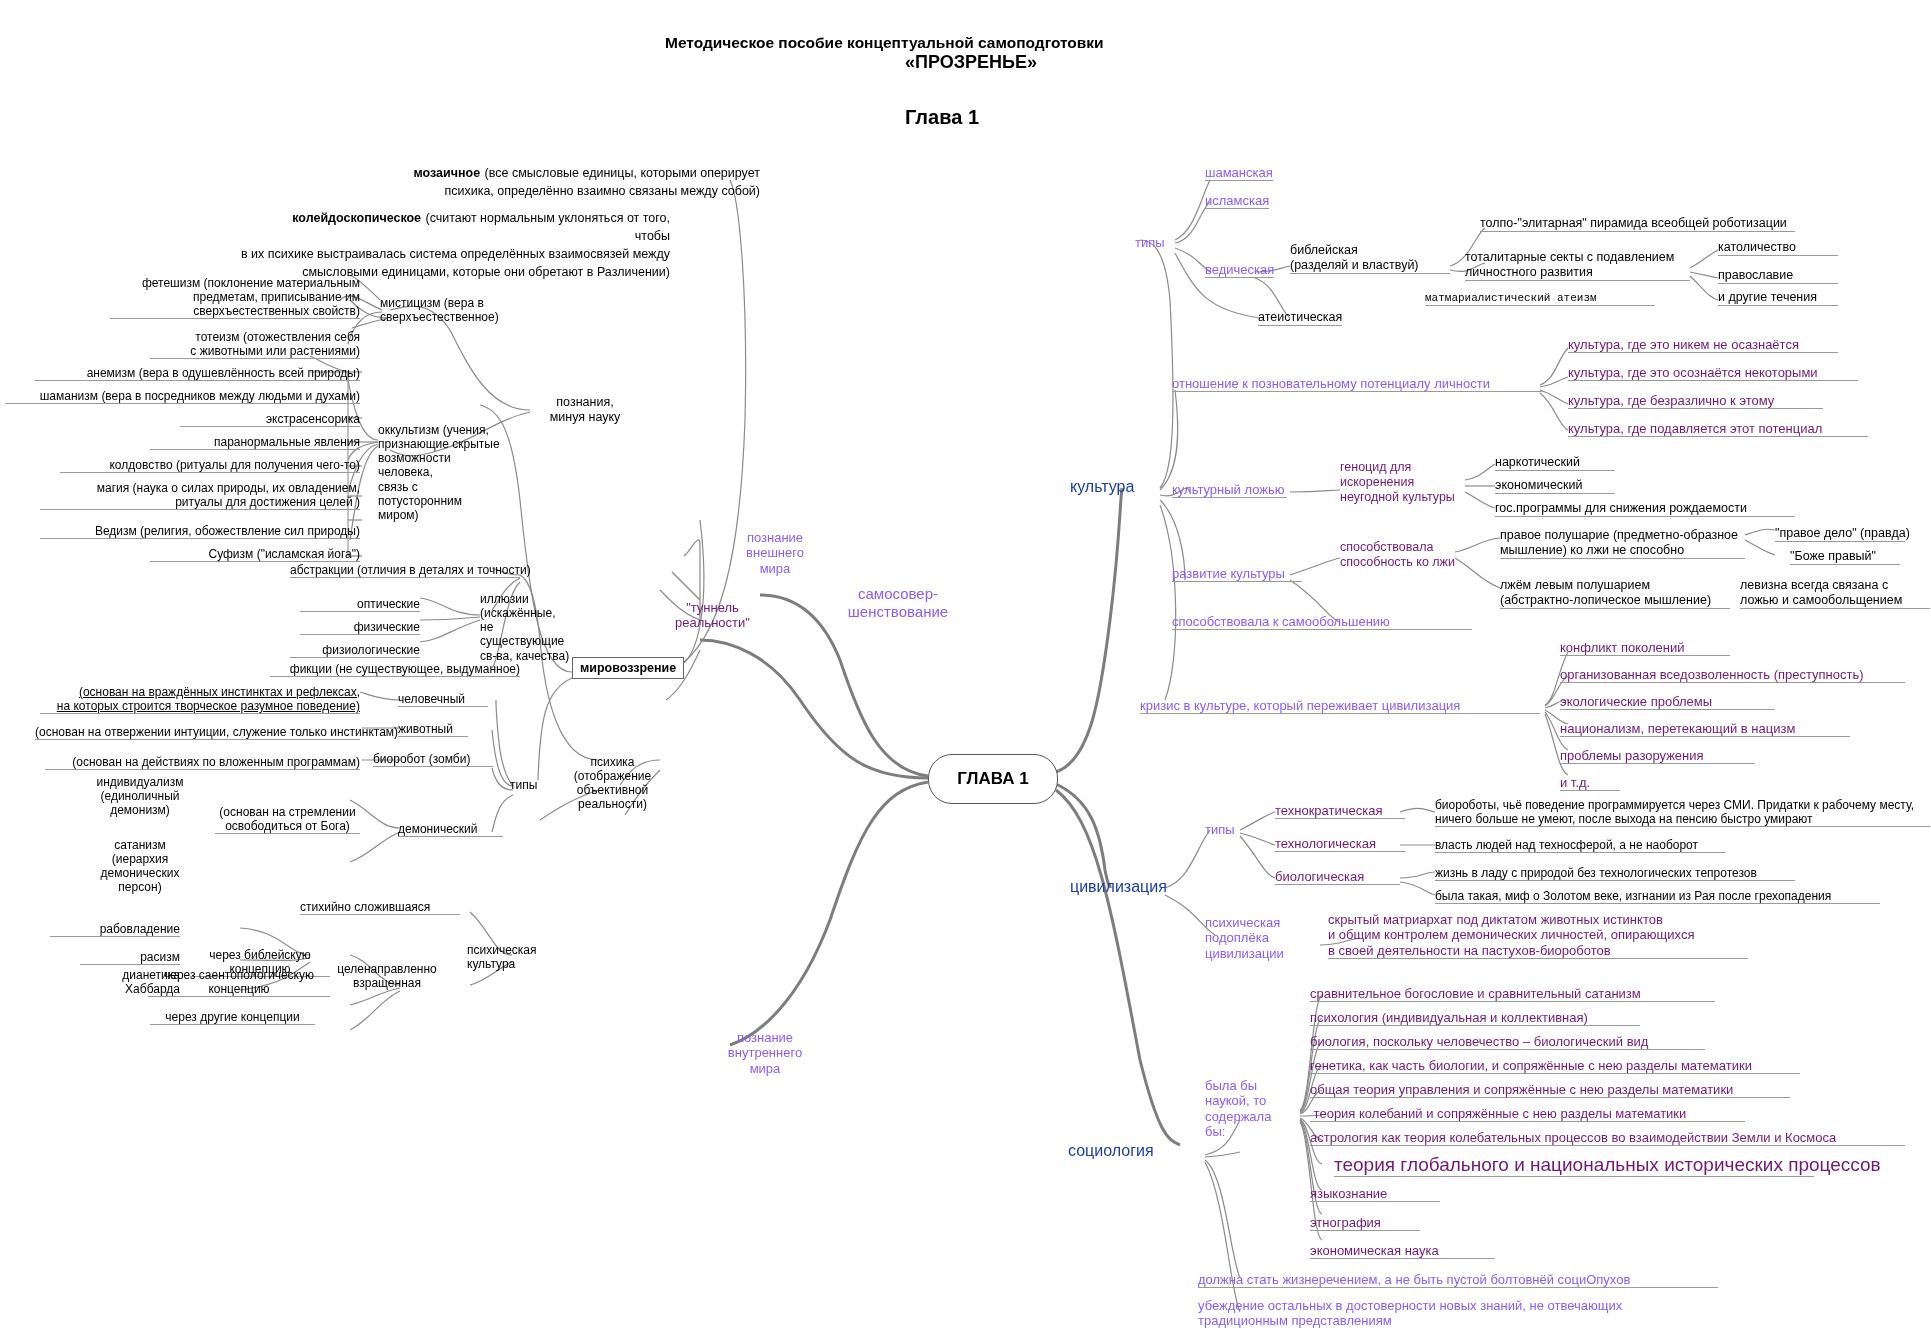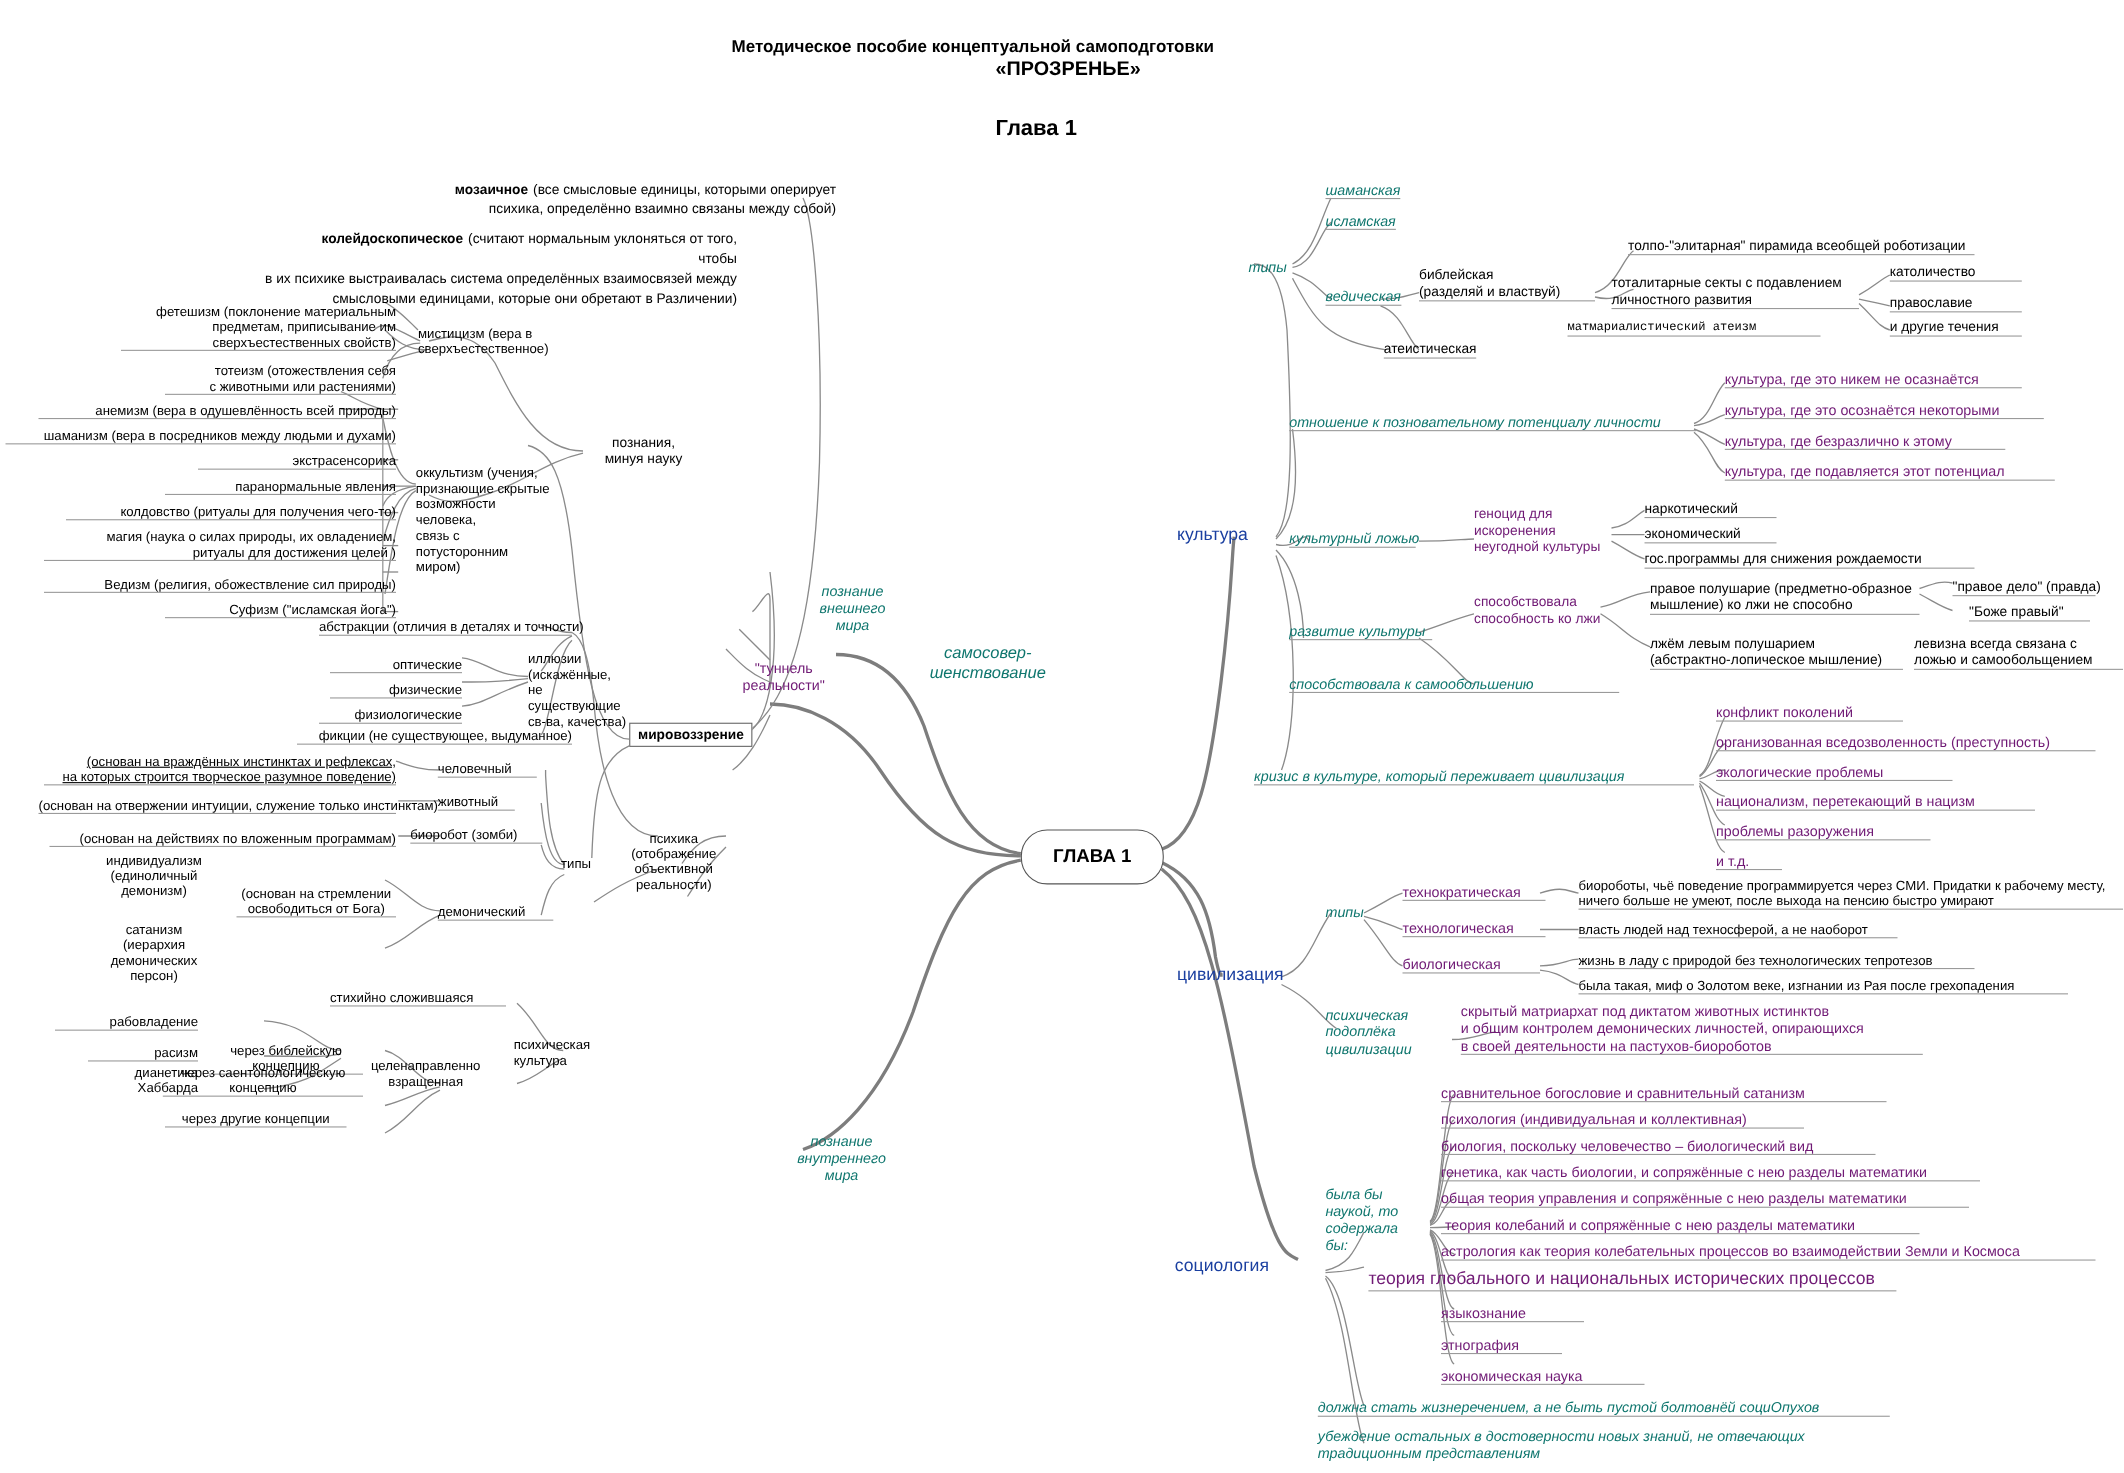--- a/index.html
+++ b/index.html
@@ -1,21 +1,21 @@
 <!DOCTYPE html>
 <html><head>
 <meta charset="utf-8">
 <style>
   html,body{margin:0;padding:0;background:#ffffff;}
   body{font-family:"Liberation Sans", sans-serif;}
   #page{position:relative;width:1931px;height:1339px;overflow:hidden;background:#fff;}
   .t{position:absolute;font-size:13px;line-height:1.18;color:#000;white-space:pre;}
   .bold{font-weight:bold;}
   .red{color:#701a75;}
-  .green{color:#0f766e;font-style:italic;}
+  .green{color:#8b5cf6;}
   .blue{color:#1a3fa0;}
   .ctr{text-align:center;}
   .rgt{text-align:right;}
   .title1{position:absolute;font-weight:bold;font-size:15.5px;color:#000;}
   .title2{position:absolute;font-weight:bold;font-size:18px;color:#000;}
   .title3{position:absolute;font-weight:bold;font-size:20px;color:#000;}
   .ul{border-bottom:1px solid #9a9a9a;}
   svg.lines{position:absolute;left:0;top:0;width:1931px;height:1339px;pointer-events:none;}
   .center-node{position:absolute;left:928px;top:754px;width:128px;height:48px;border:1px solid #555;border-radius:24px;background:#fff;
     display:flex;align-items:center;justify-content:center;font-weight:bold;font-size:17px;color:#000;}
@@ -365,21 +365,21 @@
 наукой, то
 содержала
 бы:</div>
   <div class="t red ul" style="left:1310px;top:986px;width:405px;font-size:13px;">сравнительное богословие и сравнительный сатанизм</div>
   <div class="t red ul" style="left:1310px;top:1010px;width:330px;font-size:13px;">психология (индивидуальная и коллективная)</div>
   <div class="t red ul" style="left:1310px;top:1034px;width:395px;font-size:13px;">биология, поскольку человечество – биологический вид</div>
   <div class="t red ul" style="left:1310px;top:1058px;width:490px;font-size:13px;">генетика, как часть биологии, и сопряжённые с нею разделы математики</div>
   <div class="t red ul" style="left:1310px;top:1082px;width:480px;font-size:13px;">общая теория управления и сопряжённые с нею разделы математики</div>
   <div class="t red ul" style="left:1310px;top:1106px;width:435px;font-size:13px;"> теория колебаний и сопряжённые с нею разделы математики</div>
   <div class="t red ul" style="left:1310px;top:1130px;width:595px;font-size:13px;">астрология как теория колебательных процессов во взаимодействии Земли и Космоса</div>
-  <div class="t red ul" style="left:1244px;top:1154px;width:480px;font-size:16px;">теория глобального и национальных исторических процессов</div>
+  <div class="t red ul" style="left:1334px;top:1154px;width:480px;font-size:19px;">теория глобального и национальных исторических процессов</div>
   <div class="t red ul" style="left:1310px;top:1186px;width:130px;font-size:13px;">языкознание</div>
   <div class="t red ul" style="left:1310px;top:1215px;width:110px;font-size:13px;">этнография</div>
   <div class="t red ul" style="left:1310px;top:1243px;width:185px;font-size:13px;">экономическая наука</div>
   <div class="t green ul" style="left:1198px;top:1272px;width:520px;font-size:13px;">должна стать жизнеречением, а не быть пустой болтовнёй социОпухов</div>
   <div class="t green" style="left:1198px;top:1298px;width:520px;font-size:13px;white-space:pre-line;">убеждение остальных в достоверности новых знаний, не отвечающих
 традиционным представлениям</div>
 
 </div>
 
 </body></html>

